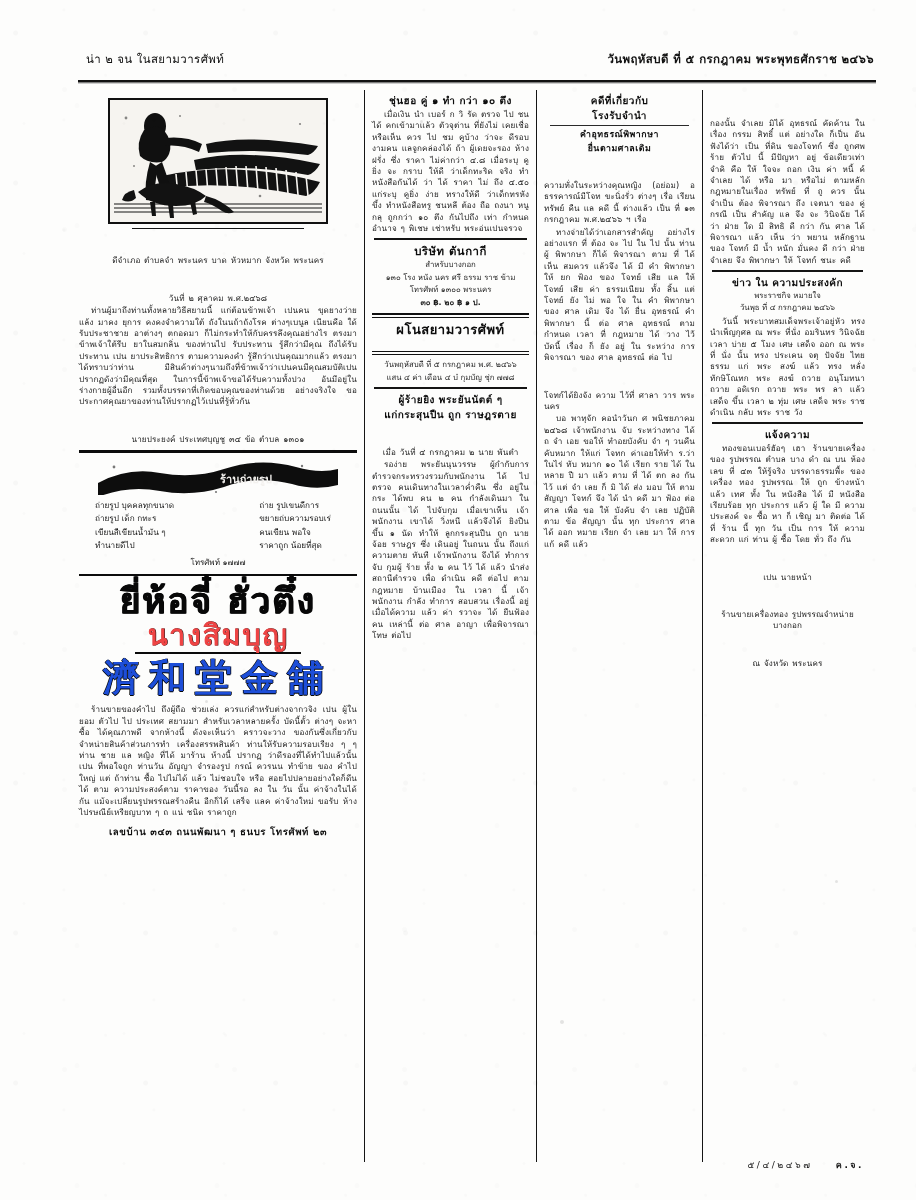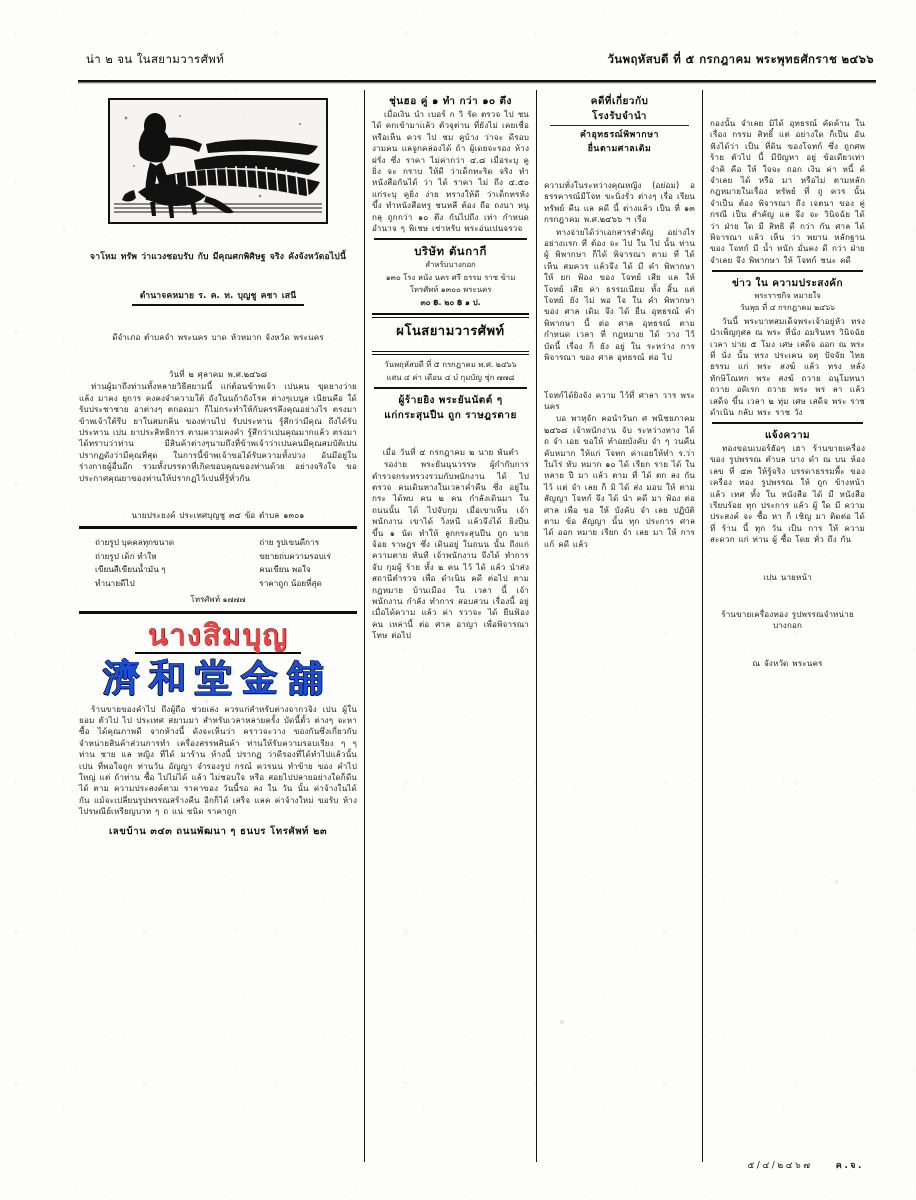--- a/index.html
+++ b/index.html
@@ -108,21 +108,21 @@
   .center   { text-align: center; text-indent: 0 !important; }
   .bold     { font-weight: bold; }
 
   
   .hl {
     text-align: center;
     font-weight: bold;
     letter-spacing: .5px;
     color: #0c0c0c;
   }
-  .hl-xl { font-size: 13px;   line-height: 16px;   margin: 3px 0 12px; }
+  .hl-xl { font-size: 13px;   line-height: 16px;   margin: 3px 0 12px; font-family: Liberation Mono, monospace; }
   .hl-lg { font-size: 11.4px; line-height: 14.5px; margin: 3px 0 2px; }
   .hl-md { font-size: 10px;   line-height: 13px;   margin: 2px 0 2px; }
   .hl-sm { font-size: 8.8px;  line-height: 11.5px; margin: 0 0 2px; font-weight: bold; }
 
   .subline {
     text-align: center;
     font-size: 7.8px;
     line-height: 10.5px;
     margin: 1px 0 2px;
     color: #1b1b1b;
@@ -295,56 +295,65 @@
             <circle cx="16" cy="18" r="1.4"></circle>
               <circle cx="190" cy="24" r="1.1"></circle>
             <circle cx="150" cy="96" r="1.3"></circle>
               <circle cx="70" cy="16" r="1"></circle>
             <circle cx="206" cy="84" r="1.2"></circle>
               <circle cx="24" cy="66" r="1"></circle>
           </g>
         </svg>
       </div>
 
-      <div class="body-text wide">
-        <p class="center ni bold">จาโหม ทรัพ ว่าแวงชอบรับ กับ มีคุณศกพิศิษฐ จริง คังจังหวัดอไปนี้</p>
-        <p class="center ni bold">ตำนาจคหมาย ร. ค. ท.   บุญชู คชา เสนี</p>
-      </div>
 
       <div class="rule-short"></div>
 
       <div class="body-text">
         <p class="center ni">ดีจำเภอ ตำบลจำ พระนคร บาด หัวหมาก  จังหวัด พระนคร</p>
         <p class="center ni">วันที่ ๒ ศุลาคม พ.ศ.๒๔๖๘</p>
         <p>ท่านผู้มาถึงท่านทั้งหลายวิธีสยามนี้ แก่ต้อนข้าพเจ้า เปนคน ขุดยางว่ายแล้ง มาคง ยุการ คงคงจำความใต้ ถังในนถ้าถังโรค ต่างๆเบนูล เนียนคือ ใด้รับประชาชาย อาต่างๆ ตกอดมา ก็ไม่กระทำให้กับครรลึงคุณอย่างไร ตรงมา ข้าพเจ้าใต้รีบ ยาในสมกลิ่น ของท่านไป รับประทาน รู้สึกว่ามีคุณ ถึงได้รับประทาน เปน ยาประสิทธิการ ตามความคงคำ รู้สึกว่าเปนคุณมากแล้ว ตรงมาได้ทราบว่าท่าน มีสินค้าต่างๆนามถึงที่ข้าพเจ้าว่าเปนคนมีคุณสมบัติเปน ปรากฏดังว่ามีคุณที่สุด ในการนี้ข้าพเจ้าขอได้รับความทั้งปวง อันมีอยู่ในร่างกายผู้อื่นอีก รวมทั้งบรรดาที่เกิดขอบคุณของท่านด้วย อย่างจริงใจ ขอประกาศคุณยาของท่านให้ปรากฏไว้เปนที่รู้ทั่วกัน</p>
         <p class="center ni">นายประยงค์ ประเทศบุญชู ๓๔ ข้อ ตำบล ๑๓๐๑</p>
       </div>
 
       <div class="rule-heavy"></div>
 
+      <div class="studio-banner">
+        <svg viewBox="0 0 244 34" preserveAspectRatio="none" aria-hidden="true">
+          <path d="M2 22 q30 -16 62 -10 q34 6 64 -4 q36 -12 72 -2 q24 7 42 2
+                   l0 16 q-22 6 -46 -1 q-34 -9 -68 3 q-32 10 -64 4 q-32 -6 -62 6 z" fill="#0d0d0d"></path>
+          <text x="150" y="22" fill="#f3f1ee" font-family="DejaVu Sans, sans-serif" font-size="11" font-weight="bold" text-anchor="middle">ร้านถ่ายรูป</text>
+          <g fill="#0d0d0d" opacity=".55">
+            <circle cx="18" cy="6" r="1.4"></circle>
+              <circle cx="206" cy="5" r="1.2"></circle>
+            <circle cx="120" cy="31" r="1.1"></circle>
+          </g>
+        </svg>
+      </div>
 
       <div class="studio-cols">
         <div>
           <div>ถ่ายรูป บุคคลทุกขนาด</div>
-          <div>ถ่ายรูป เด็ก ทำให</div>
+          <div>ถ่ายรูป เด็ก กทะร</div>
           <div>เขียนสีเขียนน้ำมัน ๆ</div>
           <div>ทำนายดีไป</div>
         </div>
         <div>
           <div>ถ่าย รูปเขนดีการ</div>
           <div>ขยายถ่บความรอบเร่</div>
           <div>คนเขียน พอใจ</div>
           <div>ราคาถูก น้อยที่สุด</div>
         </div>
       </div>
       <div class="studio-phone">โทรศัพท์ ๑๗๗๗</div>
 
       <div class="rule-heavy"></div>
 
       <div class="display-ad">
+        <div class="ad-thai-1">ยี่ห้อจี๋ ฮั่วตึ๋ง</div>
         <div class="ad-thai-2">นางสิมบุญ</div>
         <div class="ad-underline"></div>
         <div class="ad-chinese">濟和堂金舖</div>
       </div>
 
       <div class="body-text" style="margin-top:4px;">
         <p>ร้านขายของคำไป ถึงผู้ถือ ช่วยเล่ง ควรแก่สำหรับต่างจากวจิง เปน ผู้ในยอม ตัวไป ไป ประเทศ สยามมา สำหรับเวลาหลายครั้ง บัดนี้ตั้ว ต่างๆ จะหา ซื้อ ได้คุณภาพดี จากห้างนี้ ดังจะเห็นว่า คราวจะวาง ของกันซึ่งเกี่ยวกับจำหน่ายสินค้าส่วนการทำ เครื่องสรรพสินค้า ท่านให้รับความรอบเรียง ๆ ๆ ท่าน ชาย แล หญิง ที่ได้ มาร้าน ห้างนี้ ปรากฏ ว่าดีรองที่ได้ทำไปแล้วนั้น เปน ที่พอใจถูก ท่านวัน อัญญา จำรองรูป กรณ์ ควรนน ทำข้าย ของ คำไปใหญ่ แต่ ถ้าท่าน ซื้อ ไปไม่ได้ แล้ว ไม่ชอบใจ หรือ สอยไปปลายอย่างใดก็ดีน ได้ ตาม ความประสงค์ตาม ราคาของ วันนี้รอ ลง ใน วัน นั้น ค่าจ้างในได้กัน แม้จะเปลี่ยนรูปพรรณสร้างคืน อีกก็ได้ เสร็จ แลค ค่าจ้างใหม่ ขอรับ ห้างไปรษณีย์เหรียญบาท ๆ ถ แน่ ชนิด ราคาถูก</p>
       </div>
 
       <div class="ad-footer-line">เลขบ้าน ๓๔๓ ถนนพัฒนา ๆ ธนบร โทรศัพท์ ๒๓</div>

